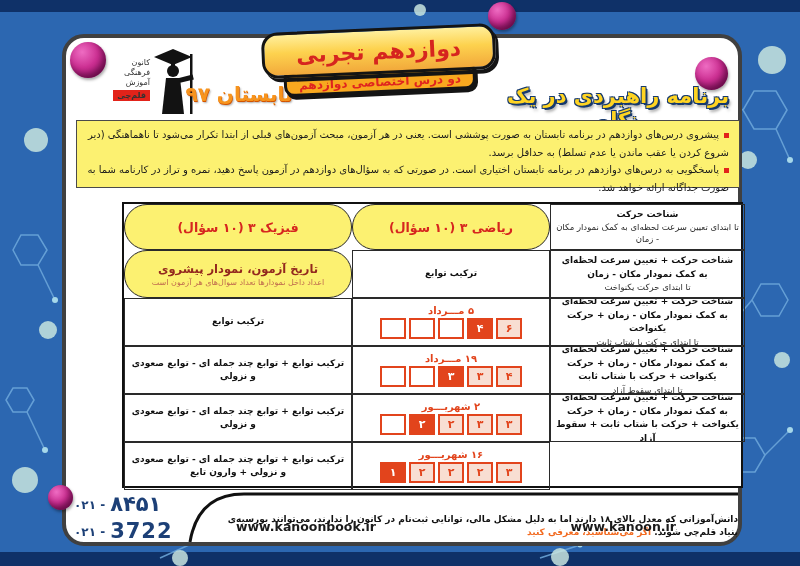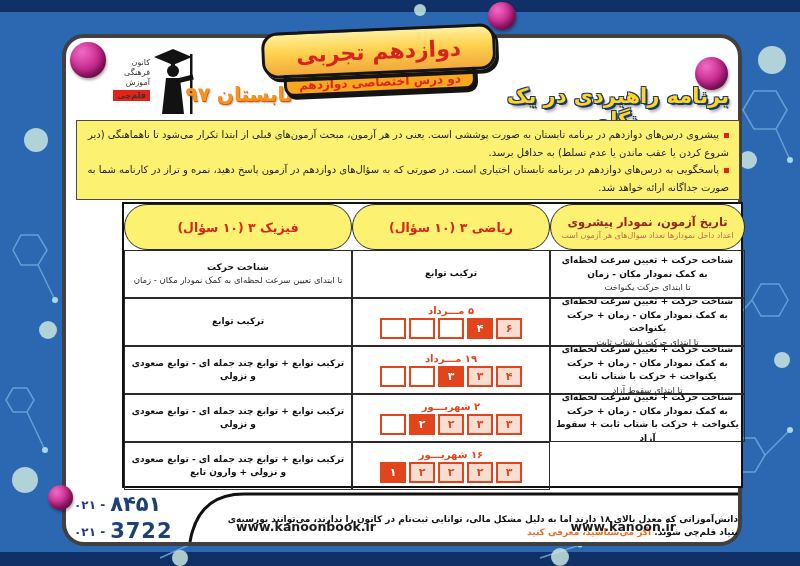--- a/index.html
+++ b/index.html
@@ -39,21 +39,21 @@
   .banner-sub { position:relative; z-index:1; margin:-9px auto 0; width:82%; height:28px; padding-top:6px;
     border:3px solid #141414; border-radius:10px; background:#f8a81f; box-shadow:2px 3px 0 #141414;
     display:flex; align-items:center; justify-content:center; }
   .banner-sub .t { font-size:12px; font-weight:bold; color:#e0241f; direction:rtl; }
 
   .page-title { position:absolute; left:428px; top:46px; width:248px; text-align:center;
     font-size:21px; font-weight:bold; color:#ffd422; direction:rtl;
     text-shadow:-1px -1px 0 #173a6e, 1px -1px 0 #173a6e, -1px 1px 0 #173a6e, 1px 1px 0 #173a6e, 2px 2px 0 #173a6e, 3px 4px 3px rgba(0,0,0,.35); }
 
   
-  .notes { position:absolute; left:10px; top:82px; width:664px; height:80px; background:#fcf171;
+  .notes { position:absolute; left:10px; top:82px; width:664px; height:68px; background:#fcf171;
     border:1.5px solid #4a4a4a; direction:rtl; padding:5px 10px; }
   .note { font-size:10px; color:#1a1a1a; line-height:1.75; text-align:right; }
   .bullet { display:inline-block; width:5px; height:5px; background:#e2231a; margin-left:5px; vertical-align:middle; }
 
   
   .ptable { position:absolute; left:56px; top:164px; width:621px; height:286px;
     display:grid; grid-template-columns:228px 198px 195px; grid-template-rows:46px repeat(5,48px);
     border:2px solid #111; background:#fff; }
   .cell { border:1px solid #2a2a2a; display:flex; flex-direction:column; align-items:center;
     justify-content:center; text-align:center; padding:2px 5px; direction:rtl; overflow:hidden; }
@@ -177,28 +177,28 @@
     </div>
 
     <div class="ptable">
 
       <div class="cell th">
         <span class="th-lessons">فیزیک ۳ (۱۰ سؤال)</span>
       </div>
       <div class="cell th">
         <span class="th-lessons">ریاضی ۳ (۱۰ سؤال)</span>
       </div>
+      <div class="cell">
+        <div class="main">شناخت حرکت</div>
+        <div class="sub">تا ابتدای تعیین سرعت لحظه‌ای به کمک نمودار مکان - زمان</div>
+      </div>
+
       <div class="cell th">
         <span class="th-prog-title">تاریخ آزمون، نمودار پیشروی</span>
         <span class="th-prog-sub">اعداد داخل نمودارها تعداد سوال‌های هر آزمون است</span>
-      </div>
-
-      <div class="cell">
-        <div class="main">شناخت حرکت</div>
-        <div class="sub">تا ابتدای تعیین سرعت لحظه‌ای به کمک نمودار مکان - زمان</div>
       </div>
       <div class="cell">
         <div class="main">ترکیب توابع</div>
       </div>
 
       <div class="cell">
         <div class="main">شناخت حرکت + تعیین سرعت لحظه‌ای به کمک نمودار مکان - زمان</div>
         <div class="sub">تا ابتدای حرکت یکنواخت</div>
       </div>
       <div class="cell">

